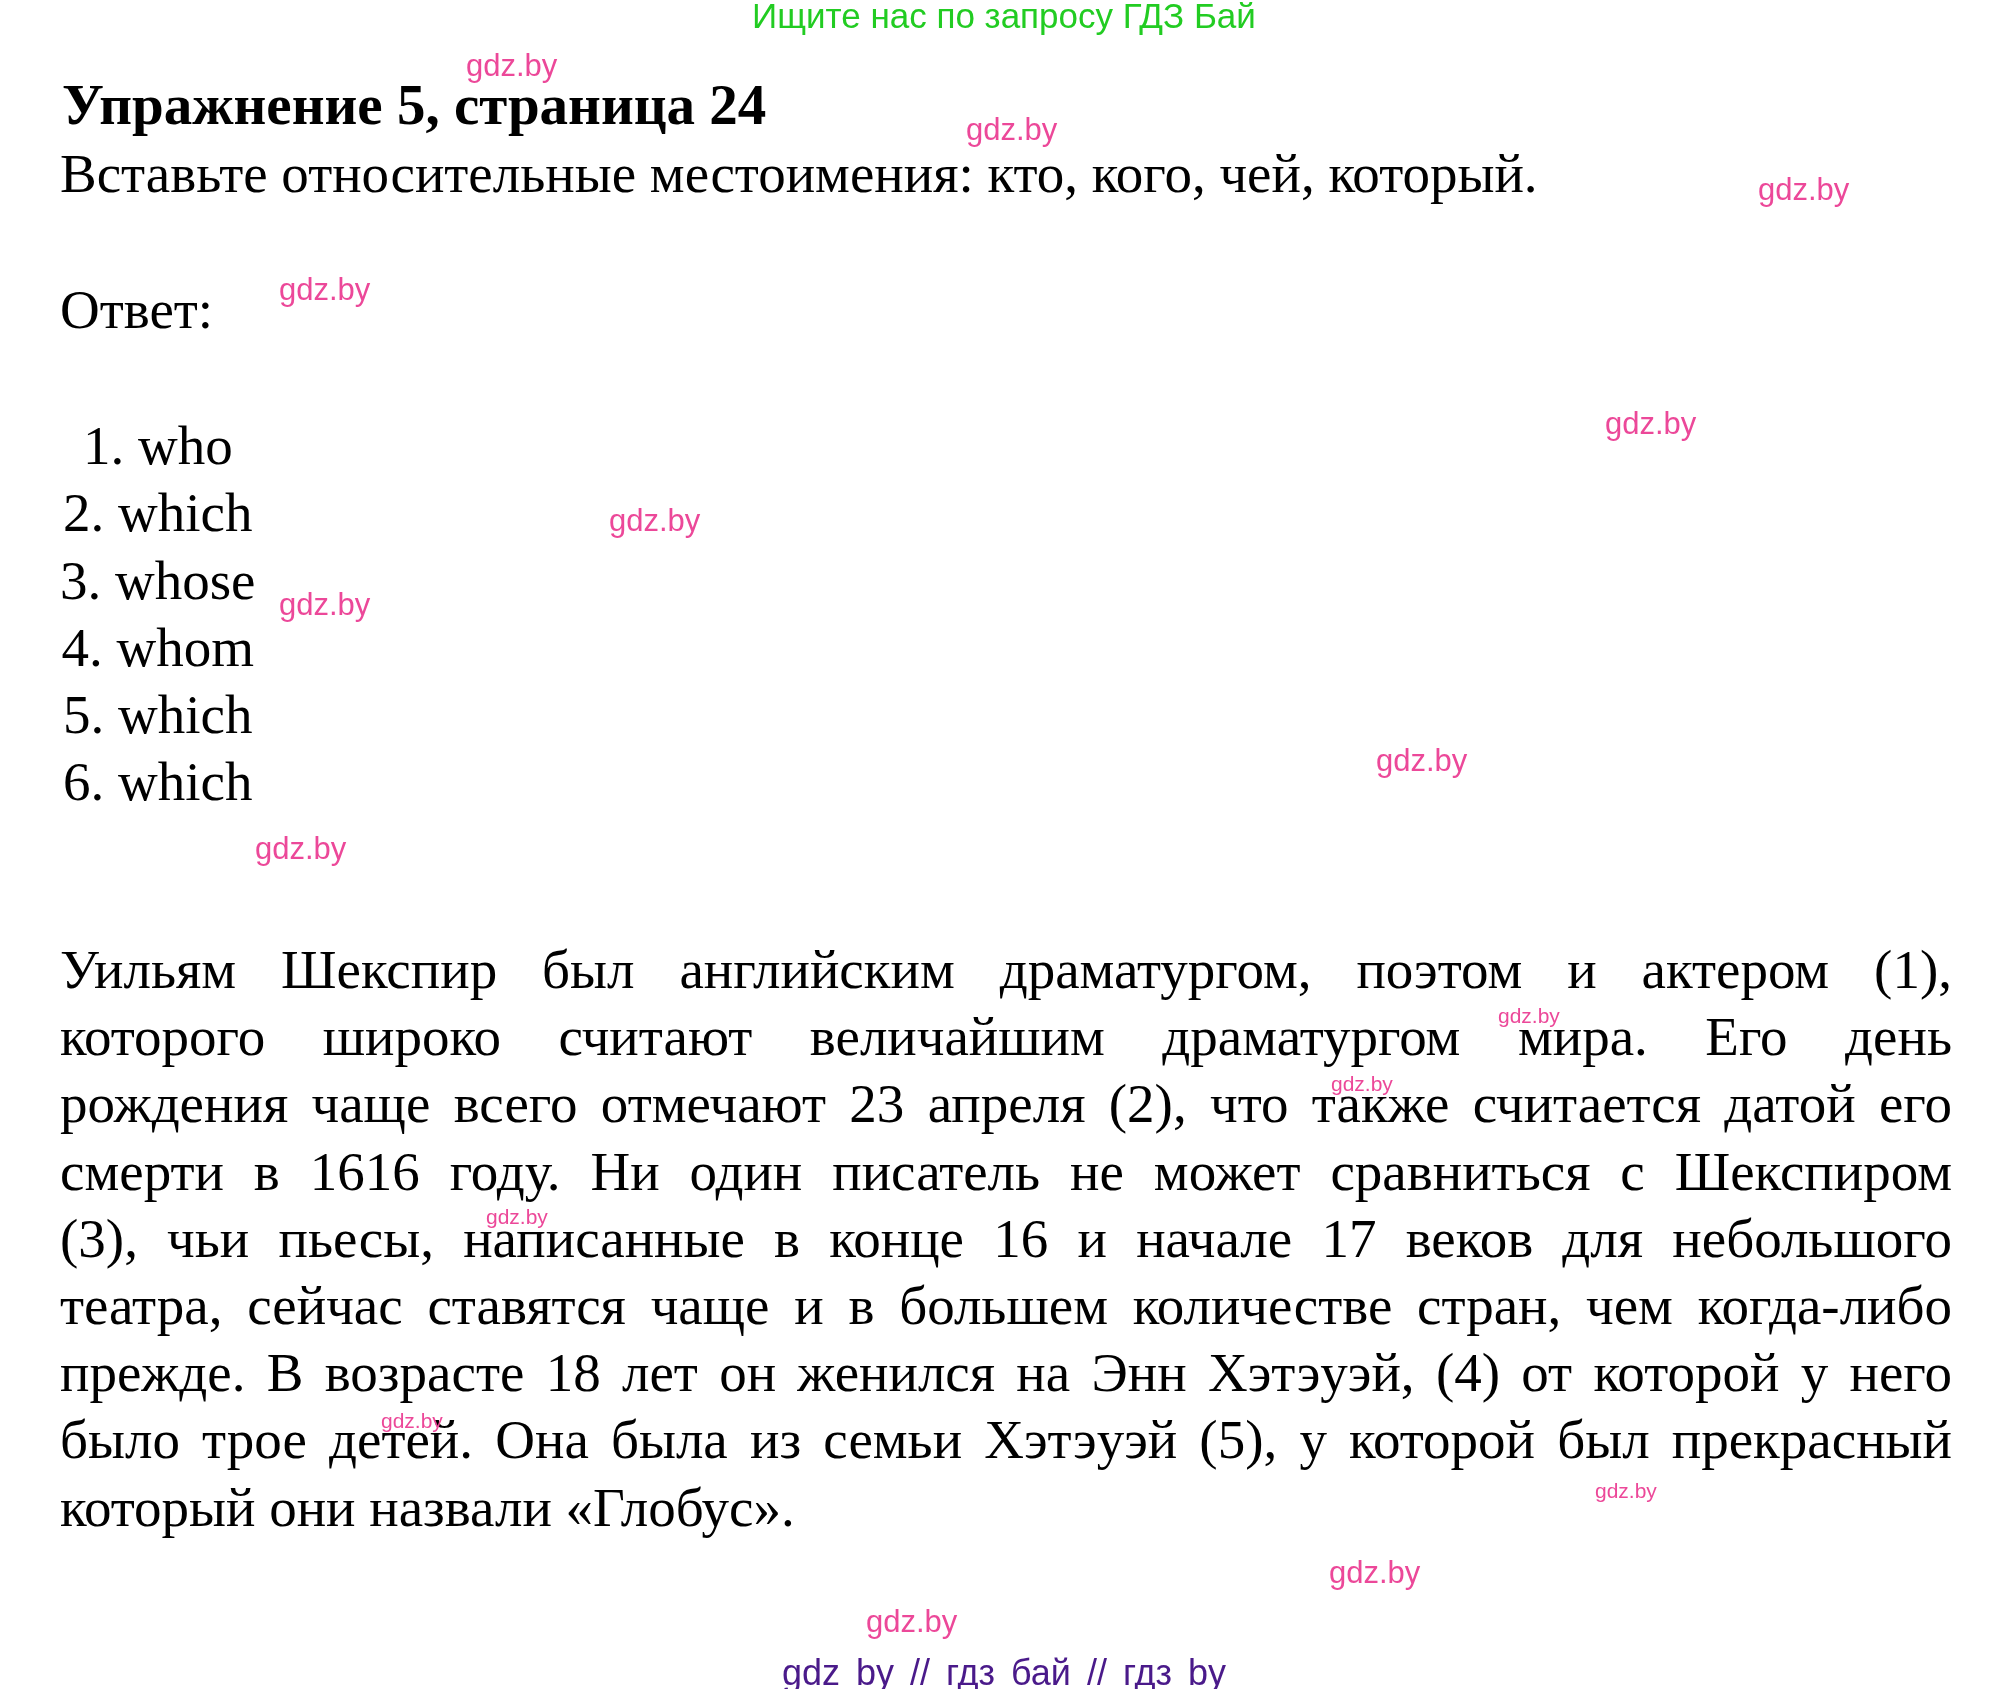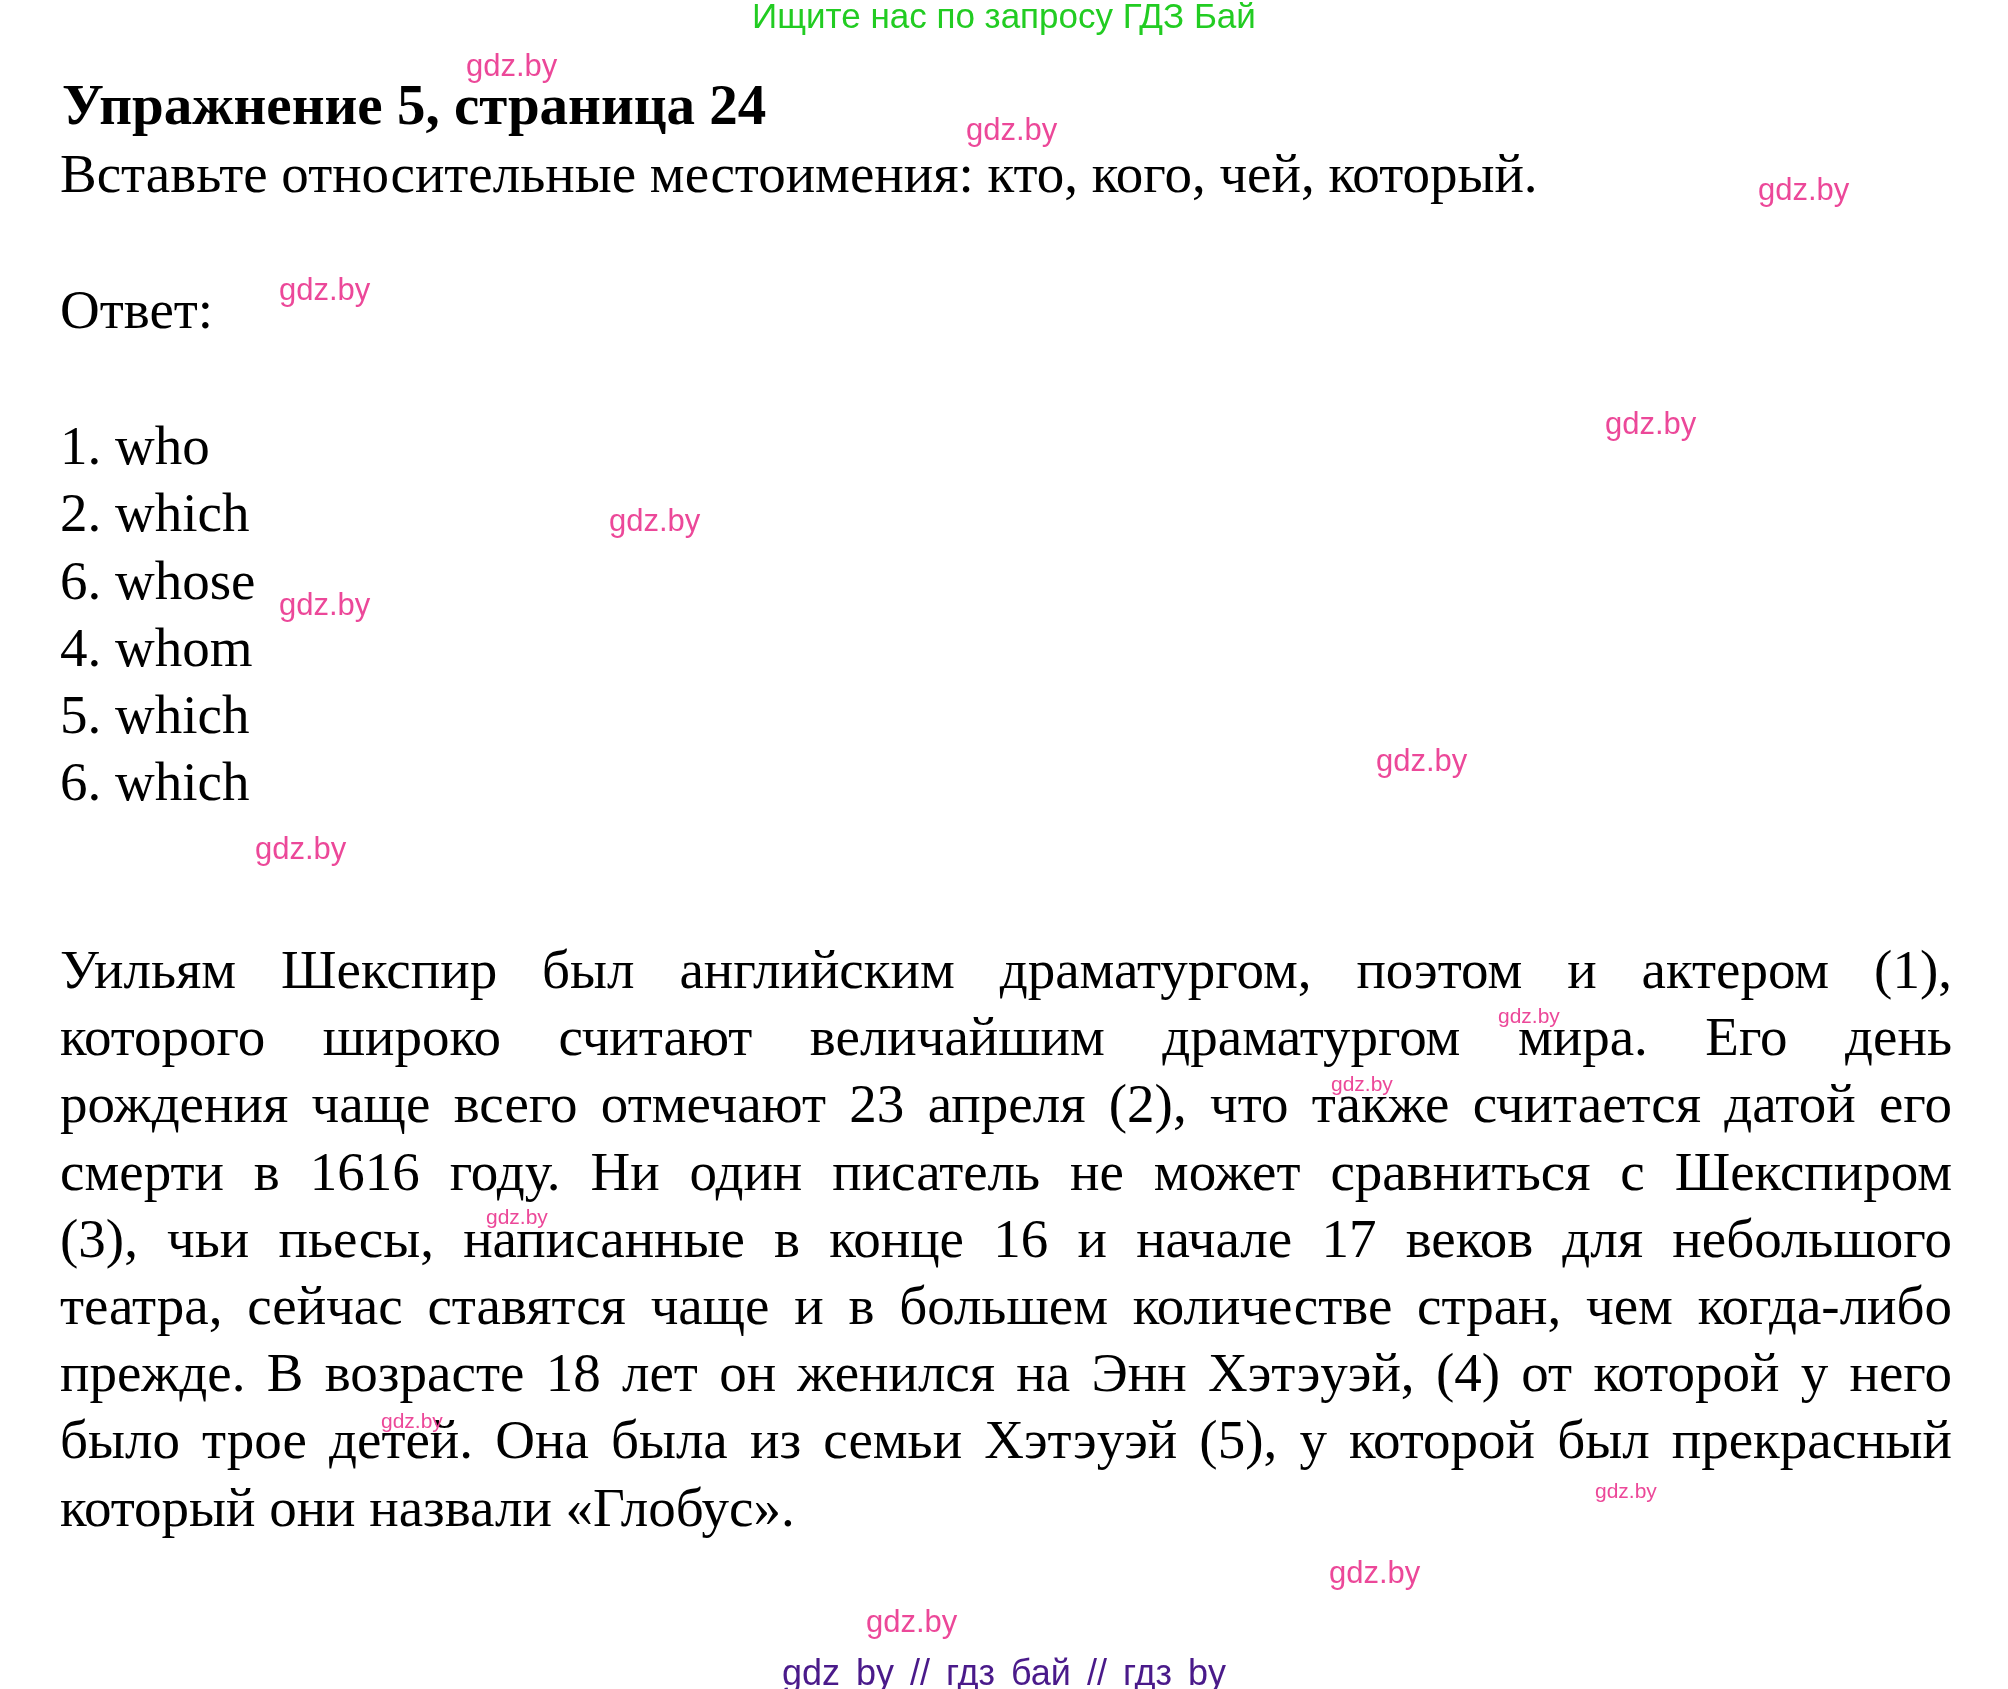--- a/index.html
+++ b/index.html
@@ -18,21 +18,21 @@
   .instruction {
     left: 60px; top: 142px; font-size: 55px;
   }
   .answer-label {
     left: 60px; top: 278px; font-size: 55px;
   }
   .answers {
     position: absolute; left: 60px; top: 412px; margin: 0; padding: 0; list-style: none;
     font-size: 55px; line-height: 67.3px;
   }
-  .answers li { white-space: nowrap; }
+  .answers li { white-space: nowrap; text-align: center; }
   .paragraph {
     position: absolute; left: 60px; top: 936px; width: 1892px; margin: 0;
     font-size: 55px; line-height: 67.2px;
   }
   .paragraph .line {
     display: block; text-align: justify; text-align-last: justify; white-space: nowrap;
     height: 67.2px;
   }
   .paragraph .line.last { text-align-last: left; }
   .wm {
@@ -50,21 +50,21 @@
 
 <div class="abs banner" style="color:#22cc22">Ищите нас по запросу ГДЗ Бай</div>
 
 <div class="abs title">Упражнение 5, страница 24</div>
 <div class="abs instruction">Вставьте относительные местоимения: кто, кого, чей, который.</div>
 <div class="abs answer-label">Ответ:</div>
 
 <ul class="answers">
   <li>1. who</li>
   <li>2. which</li>
-  <li>6. whose</li>
+  <li>3. whose</li>
   <li>4. whom</li>
   <li>5. which</li>
   <li>6. which</li>
 </ul>
 
 <div class="paragraph">
   <span class="line">Уильям Шекспир был английским драматургом, поэтом и актером (1),</span>
   <span class="line">которого широко считают величайшим драматургом мира. Его день</span>
   <span class="line">рождения чаще всего отмечают 23 апреля (2), что также считается датой его</span>
   <span class="line">смерти в 1616 году. Ни один писатель не может сравниться с Шекспиром</span>

